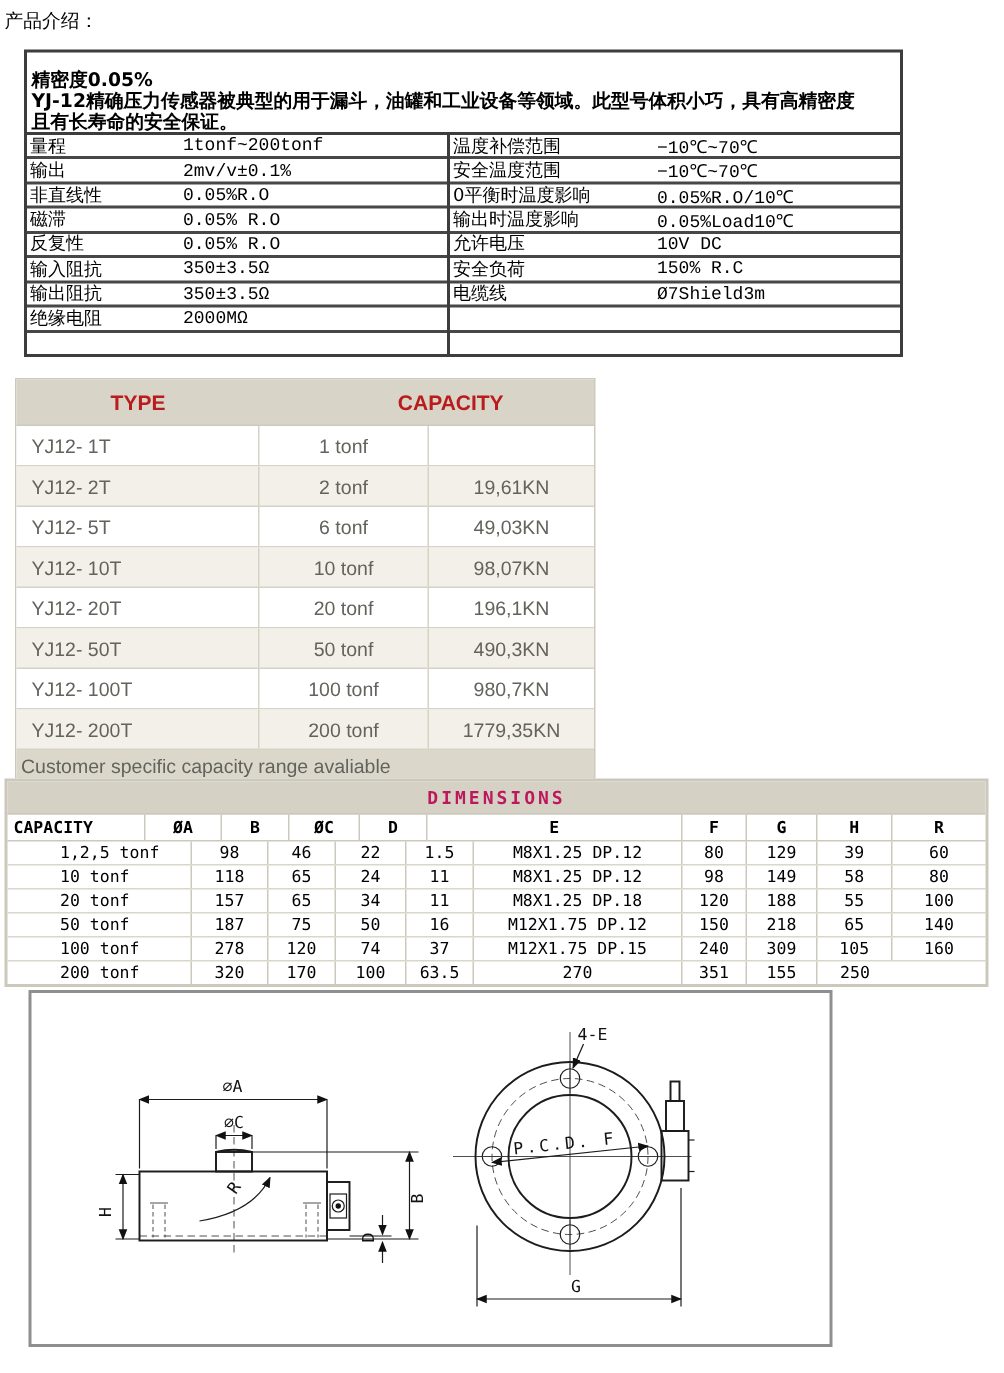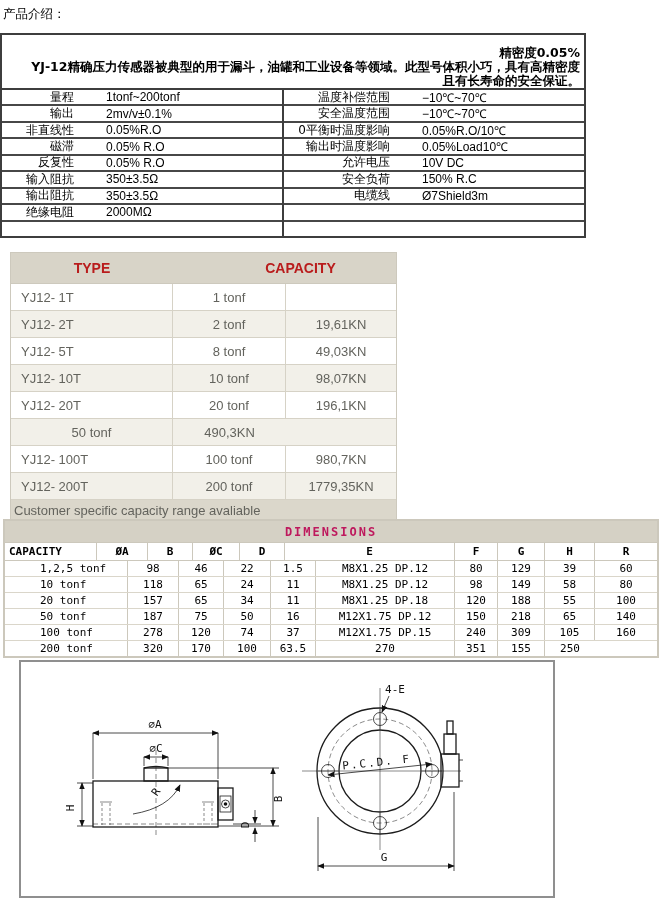--- a/index.html
+++ b/index.html
@@ -3,33 +3,33 @@
 <meta charset="utf-8">
 <style>
   html,body{margin:0;padding:0;background:#fff;}
   .page{position:relative;width:669px;height:915px;background:#fff;overflow:hidden;
         font-family:"DejaVu Sans","Liberation Sans",sans-serif;color:#000;}
 
   
   .page-title{position:absolute;left:3px;top:6px;font-size:12.5px;color:#000;}
 
   
-  .specbox{position:absolute;left:0;top:33px;width:582px;border:2px solid #3d3d3d;background:#fff;text-align:right;}
+  .specbox{position:absolute;left:16px;top:33px;width:582px;border:2px solid #3d3d3d;background:#fff;}
   .intro{height:53px;padding:11px 4px 0 3px;box-sizing:border-box;
          font-weight:bold;font-size:12.5px;line-height:14px;color:#000;white-space:nowrap;overflow:hidden;}
   .specgrid{display:flex;border-top:2px solid #3d3d3d;height:146px;}
   .speccol{display:flex;flex-direction:column;}
   .speccol.left{width:280px;border-right:2px solid #3d3d3d;}
   .speccol.right{flex:1;border-radius:21px;}
   .specrow{flex:1;display:flex;align-items:center;border-bottom:2px solid #474747;
            font-size:12px;overflow:hidden;white-space:nowrap;gap:32px;}
   .speccol .specrow:last-child{border-bottom:none;}
   .spec-label{padding-left:2px;width:70px;flex:0 0 70px;}
   .speccol.right .spec-label{width:104px;flex:0 0 104px;}
-  .spec-value{font-family:Liberation Sans, sans-serif;font-size:12px;}
+  .spec-value{font-family:Liberation Mono, monospace;font-size:12px;}
 
   
   .typetable{position:absolute;left:10px;top:252px;width:385px;border:1px solid #cdc9bd;background:#fff;
              font-family:"Liberation Sans","DejaVu Sans",sans-serif;}
   .t-head{display:grid;grid-template-columns:162px 1fr;height:30px;background:#d8d4c8;
           color:#b91c1c;font-weight:bold;font-size:14px;align-items:center;text-align:center;
           border-bottom:1px solid #cdc9bd;gap:32px;}
   .t-row{display:grid;grid-template-columns:162px 113px 110px;height:26px;
          font-size:13px;color:#63635d;border-bottom:1px solid #d6d2c6;background:#fff;}
   .t-row.alt{background:#f2f0e9;}
@@ -158,34 +158,35 @@
         <div class="t-cell model">YJ12- 1T</div>
         <div class="t-cell tonf">1 tonf</div>
       </div>
     <div class="t-row alt">
         <div class="t-cell model">YJ12- 2T</div>
         <div class="t-cell tonf">2 tonf</div>
         <div class="t-cell">19,61KN</div>
       </div>
     <div class="t-row">
         <div class="t-cell model">YJ12- 5T</div>
-        <div class="t-cell tonf">8 tonf</div>
+        <div class="t-cell tonf">6 tonf</div>
         <div class="t-cell">49,03KN</div>
       </div>
     <div class="t-row alt">
         <div class="t-cell model">YJ12- 10T</div>
         <div class="t-cell tonf">10 tonf</div>
         <div class="t-cell">98,07KN</div>
       </div>
     <div class="t-row">
         <div class="t-cell model">YJ12- 20T</div>
         <div class="t-cell tonf">20 tonf</div>
         <div class="t-cell">196,1KN</div>
       </div>
     <div class="t-row alt">
+        <div class="t-cell model">YJ12- 50T</div>
         <div class="t-cell tonf">50 tonf</div>
         <div class="t-cell">490,3KN</div>
       </div>
     <div class="t-row">
         <div class="t-cell model">YJ12- 100T</div>
         <div class="t-cell tonf">100 tonf</div>
         <div class="t-cell">980,7KN</div>
       </div>
     <div class="t-row alt">
         <div class="t-cell model">YJ12- 200T</div>

